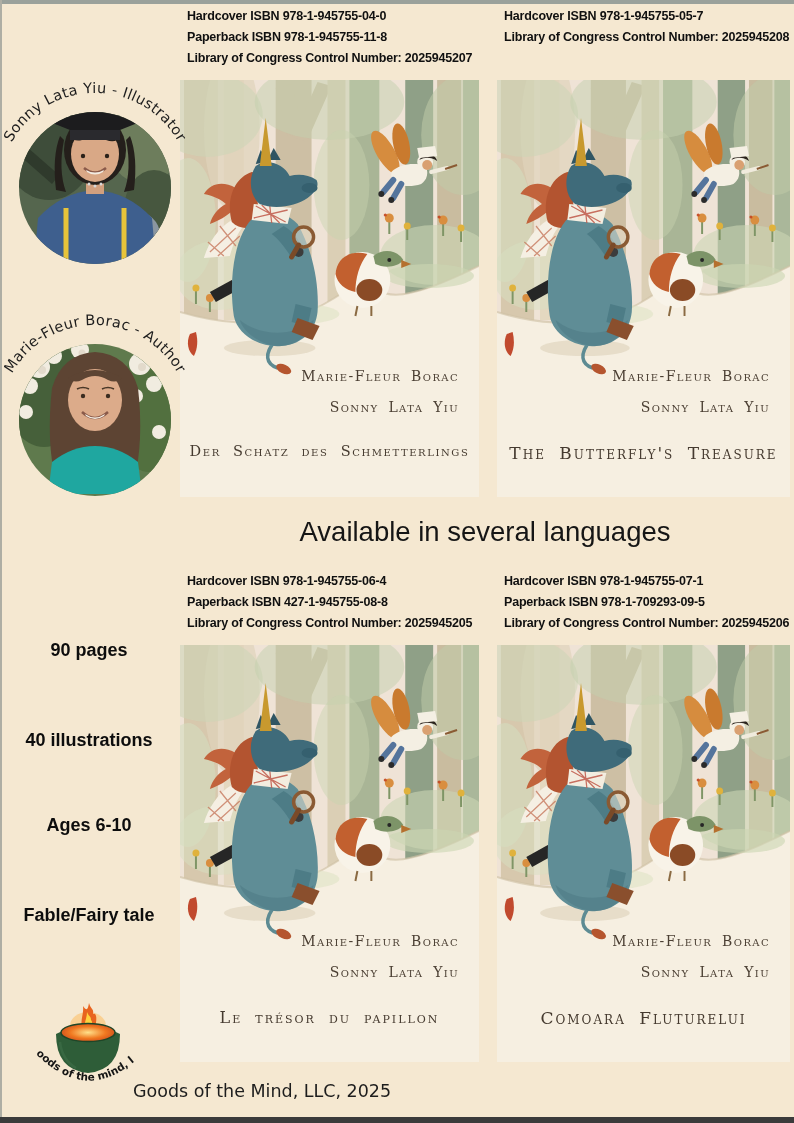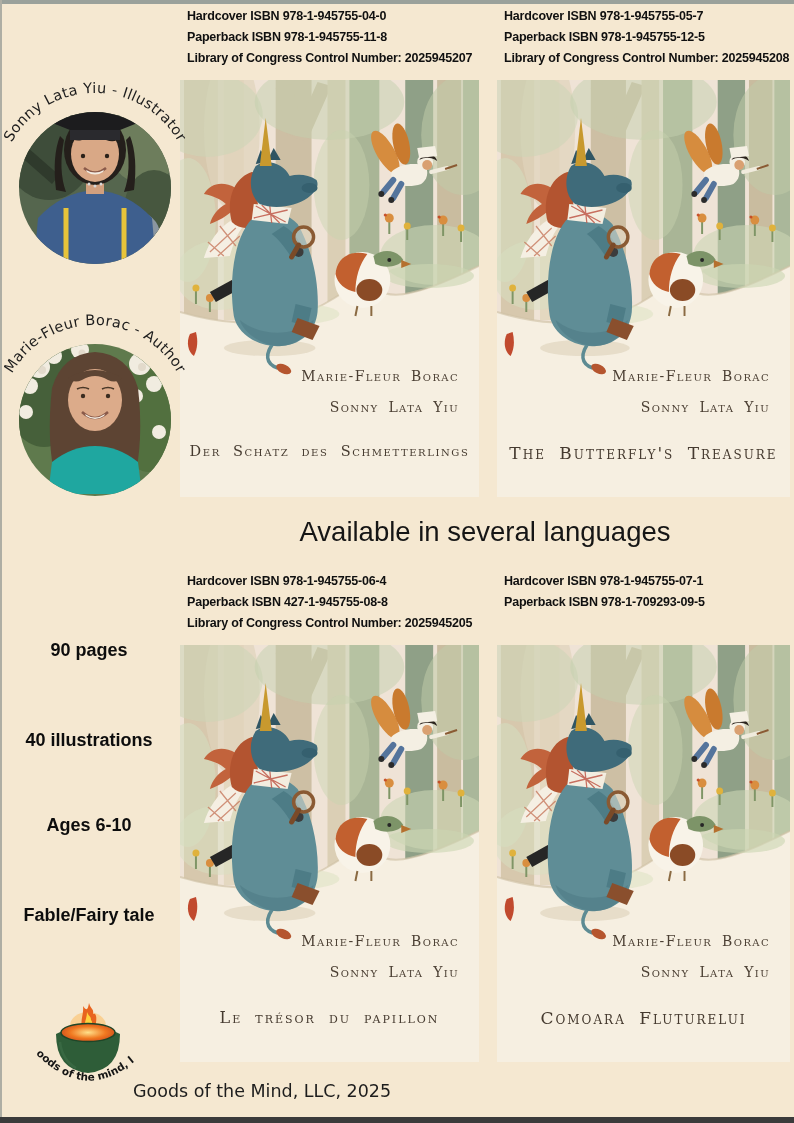--- a/index.html
+++ b/index.html
@@ -181,31 +181,31 @@
   <div class="strip-top"></div>
   <div class="edge-left"></div>
 
   <div class="isbn" id="isbn-0">
     <div>Hardcover ISBN 978-1-945755-04-0</div>
     <div>Paperback ISBN 978-1-945755-11-8</div>
     <div>Library of Congress Control Number: 2025945207</div>
   </div>
   <div class="isbn" id="isbn-1">
     <div>Hardcover ISBN 978-1-945755-05-7</div>
-    <div>Paperback ISBN 978-1-945755-12-5</div>
     <div>Library of Congress Control Number: 2025945208</div>
   </div>
   <div class="isbn" id="isbn-2">
     <div>Hardcover ISBN 978-1-945755-06-4</div>
     <div>Paperback ISBN 427-1-945755-08-8</div>
     <div>Library of Congress Control Number: 2025945205</div>
   </div>
   <div class="isbn" id="isbn-3">
     <div>Hardcover ISBN 978-1-945755-07-1</div>
     <div>Paperback ISBN 978-1-709293-09-5</div>
+    <div>Library of Congress Control Number: 2025945206</div>
   </div>
 
   <div class="cover" id="cover-0">
     <svg class="art" viewBox="0 0 300 417" preserveAspectRatio="none">
         <use href="#cover-art"></use>
       </svg>
     <div class="authors">
       <div>Marie-Fleur Borac</div>
       <div>Sonny Lata Yiu</div>
     </div>

